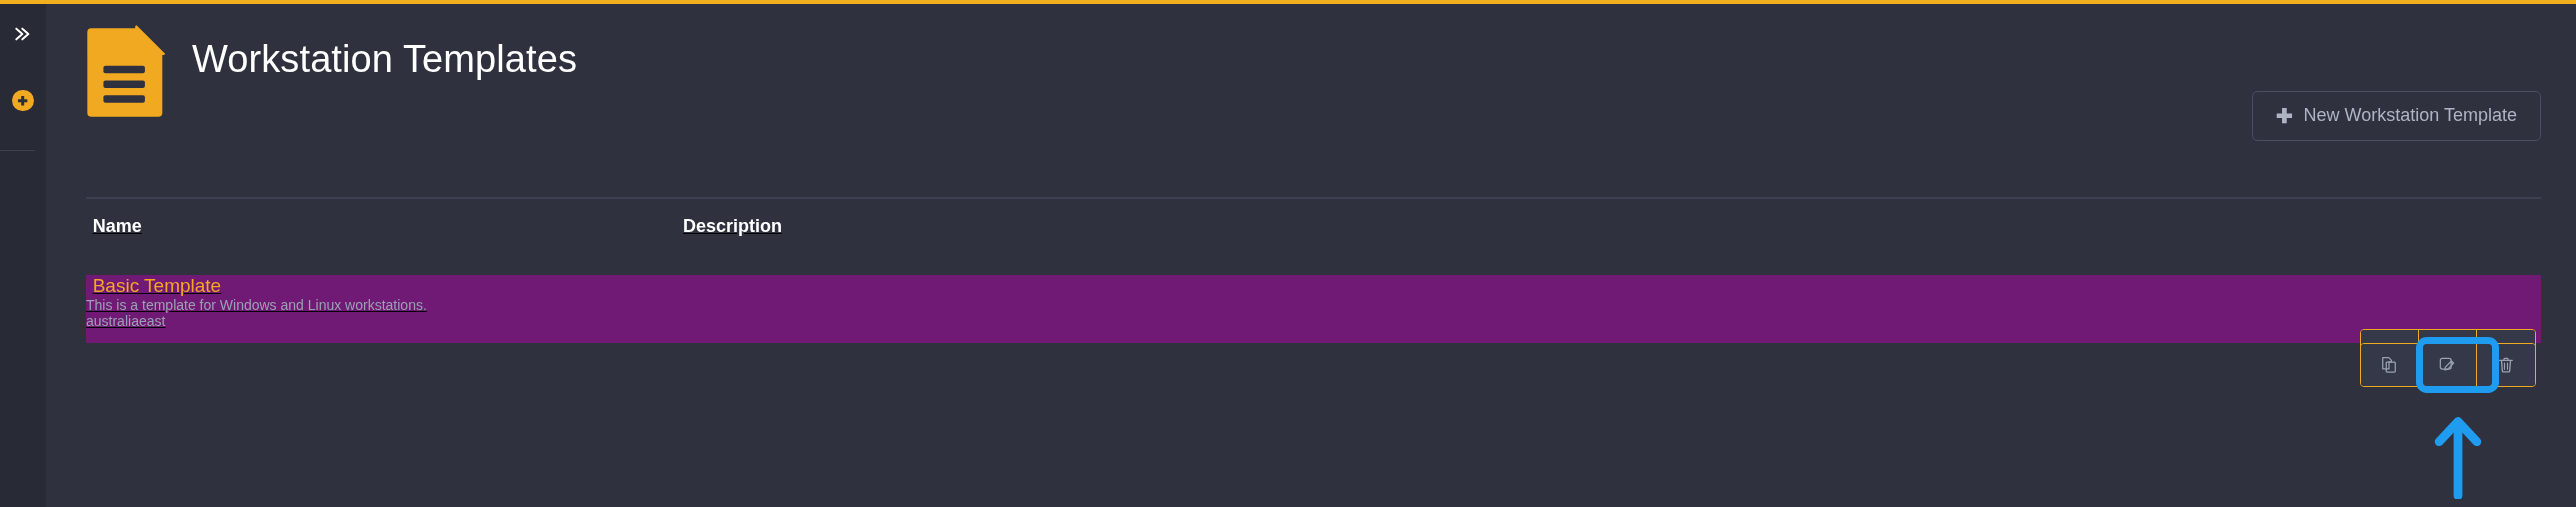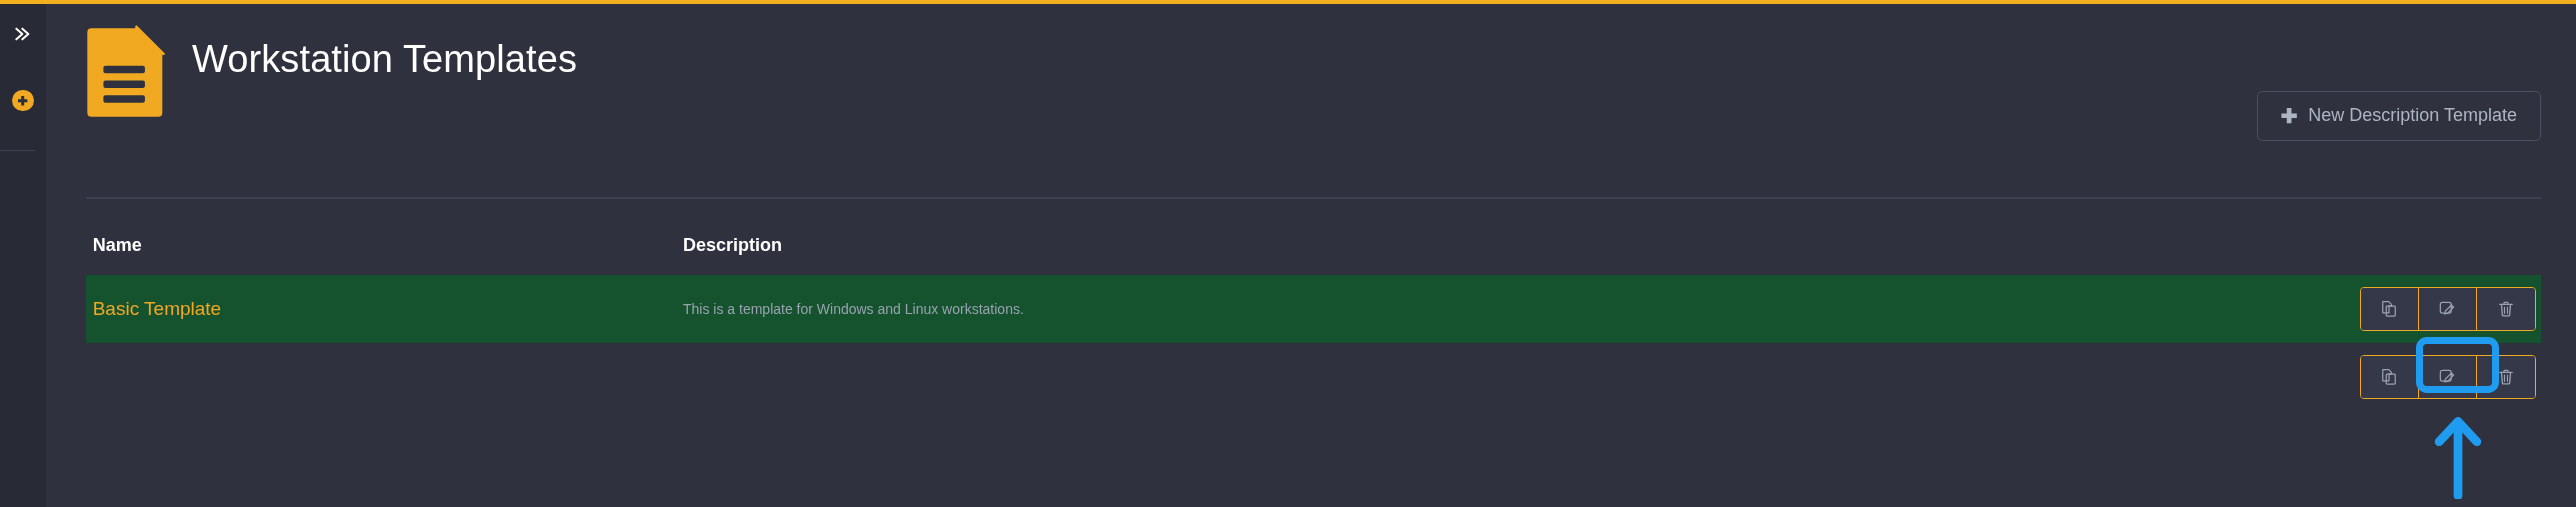--- a/index.html
+++ b/index.html
@@ -158,33 +158,33 @@
 
   
   .table {
     position: absolute;
     top: 212px; left: 40px;
     width: 2455px;
   }
   .t-row {
     position: relative;
     display: flex;
-    align-items: center;
     width: 2455px;
     height: 68px;
+    text-decoration: underline;
   }
   .t-head {
     height: 59px;
   }
   .t-head .c {
     font-size: 18px;
     font-weight: 700;
     color: #ffffff;
   }
-  .t-row.hovered { background: #14532d; }
+  .t-row.hovered { background: #701a75; flex-direction: column; }
 
   .c { flex: 0 0 auto; white-space: nowrap; }
   .c-name     { width: 597px; padding-left: 6.7px; }
   .c-desc     { width: 1067px; }
   .c-loc      { width: 577px; }
   .c-actions  { flex: 1 1 auto; display: flex; justify-content: flex-end; padding-right: 5.4px; }
 
   .name-link {
     font-size: 19px;
     color: #f5a623;
@@ -328,39 +328,40 @@
           </svg>
         </div>
 
         <div class="header-text">
           <h1 class="page-title">Workstation Templates</h1>
         </div>
       </div>
 
       <button class="new-btn">
         <span class="plus">✚</span>
-        <span>New Description Template</span>
+        <span>New Workstation Template</span>
       </button>
     </div>
 
     <div class="header-rule"></div>
 
     <div class="table">
 
       <div class="t-row t-head">
         <div class="c c-name">Name</div>
         <div class="c c-desc">Description</div>
         <div class="c c-actions"></div>
       </div>
 
       <div class="t-row hovered">
         <div class="c c-name">
           <a class="name-link">Basic Template</a>
         </div>
         <div class="c c-desc cell-text">This is a template for Windows and Linux workstations.</div>
+        <div class="c c-loc cell-text">australiaeast</div>
         <div class="c c-actions">
           <div class="btn-group">
             <button class="icon-btn">
               <span>
                 <svg width="20" height="20" viewBox="0 0 24 24">
                   <path d="M4.5 3.2 h7.2 l3.3 3.3 v1.6 h-3.0 v8.4 H4.5 Z" fill="none" stroke="#9aa1b1" stroke-width="1.5" stroke-linejoin="round"></path>
                   <rect x="8.7" y="8.6" width="10.8" height="11.8" rx="1" fill="none" stroke="#9aa1b1" stroke-width="1.5"></rect>
                 </svg>
               </span>
             </button>

